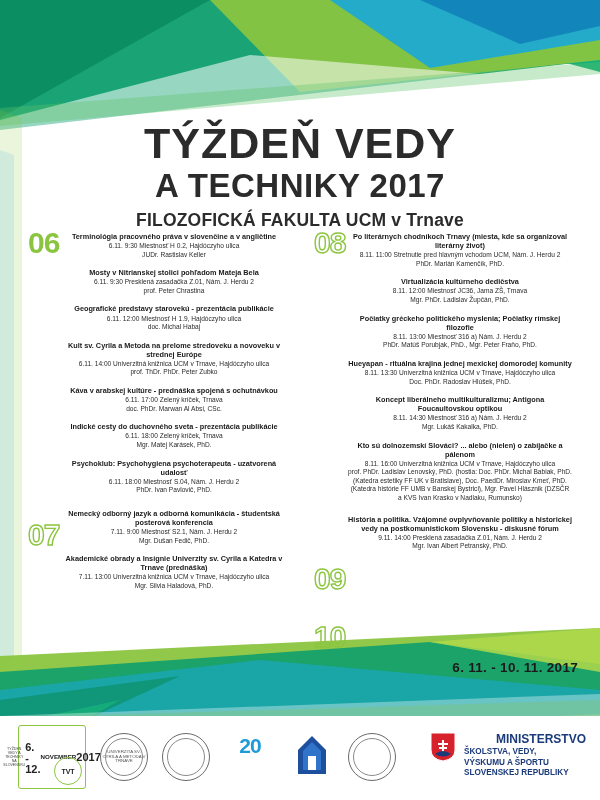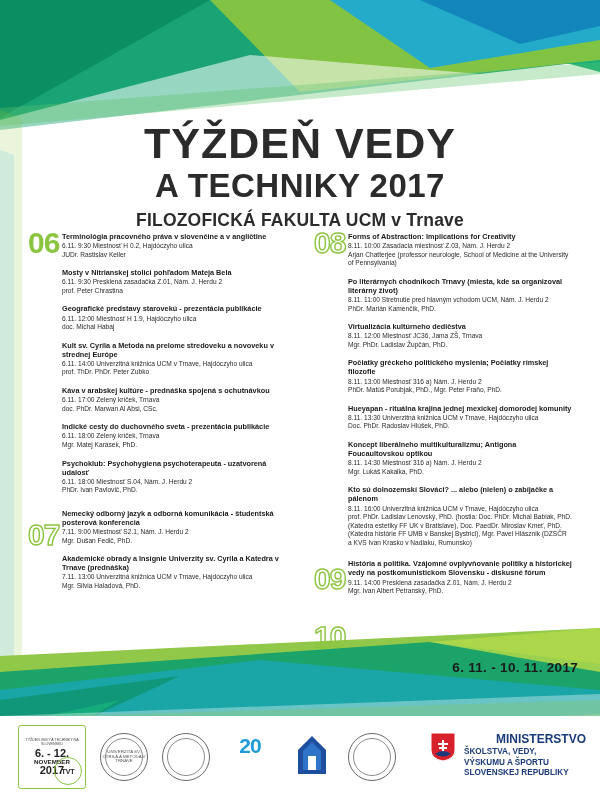--- a/index.html
+++ b/index.html
@@ -35,21 +35,21 @@
   }
   .title-fac{
     font-size:17.5px;font-weight:bold;color:#2b2b2b;
     margin:6px 0 16px 0;letter-spacing:0.2px;
   }
 
   
   .cols{
     position:absolute;top:232px;left:0;width:600px;height:420px;
   }
-  .col{position:absolute;top:0;width:258px;}
+  .col{position:absolute;top:0;width:258px;text-align:center;}
   .col-left{left:28px;}
   .col-right{left:314px;}
 
   .daymark{
     position:absolute;
     font-size:30px;font-weight:bold;color:#8bc53f;
     line-height:1;
     letter-spacing:-1px;
   }
   .daymark.hollow{
@@ -83,21 +83,21 @@
     position:absolute;left:0;bottom:0;width:600px;height:84px;
     background:#ffffff;
     border-top:0px solid #ddd;
   }
   .logos{
     position:absolute;left:18px;top:8px;height:66px;
     display:flex;align-items:center;gap:14px;
   }
   .logo-tvt{
     width:66px;height:62px;border:1px solid #8bc53f;border-radius:3px;
-    display:flex;flex-direction:column;align-items:center;justify-content:center;
+    display:flex;flex-direction:row;align-items:center;justify-content:center;
     position:relative;
   }
   .logo-tvt .l1{font-size:3.6px;color:#444;line-height:1.15;text-align:center;}
   .logo-tvt .l2{font-size:11px;font-weight:bold;color:#222;line-height:1;margin-top:2px;}
   .logo-tvt .l3{font-size:6.2px;font-weight:bold;color:#222;line-height:1;}
   .logo-tvt .l4{font-size:11px;font-weight:bold;color:#222;line-height:1;}
   .logo-tvt .tvtmark{
     position:absolute;right:3px;bottom:3px;
     width:26px;height:26px;border-radius:50%;
     border:1px solid #8bc53f;
@@ -225,25 +225,20 @@
         <p class="it-meta">7.11. 13:00 Univerzitná knižnica UCM v Trnave, Hajdóczyho ulica</p>
         <p class="it-person">Mgr. Silvia Haladová, PhD.</p>
       </div>
     </div>
 
     <div class="col col-right">
       <div class="daymark hollow" style="top:-4px;left:0;">08</div>
       <div class="daymark hollow" style="top:332px;left:0;">09</div>
       <div class="daymark hollow" style="top:390px;left:0;">10</div>
 
-      <div class="item">
-        <p class="it-title">Forms of Abstraction: Implications for Creativity</p>
-        <p class="it-meta">8.11. 10:00 Zasadacia miestnosť Z.03, Nám. J. Herdu 2</p>
-        <p class="it-person">Arjan Chatterjee (professor neurologie, School of Medicine at the University of Pennsylvania)</p>
-      </div>
       <div class="item">
         <p class="it-title">Po literárnych chodníkoch Trnavy (miesta, kde sa organizoval literárny život)</p>
         <p class="it-meta">8.11. 11:00 Stretnutie pred hlavným vchodom UCM, Nám. J. Herdu 2</p>
         <p class="it-person">PhDr. Marián Kamenčík, PhD.</p>
       </div>
       <div class="item">
         <p class="it-title">Virtualizácia kultúrneho dedičstva</p>
         <p class="it-meta">8.11. 12:00 Miestnosť JC36, Jama ZŠ, Trnava</p>
         <p class="it-person">Mgr. PhDr. Ladislav Župčán, PhD.</p>
       </div>

